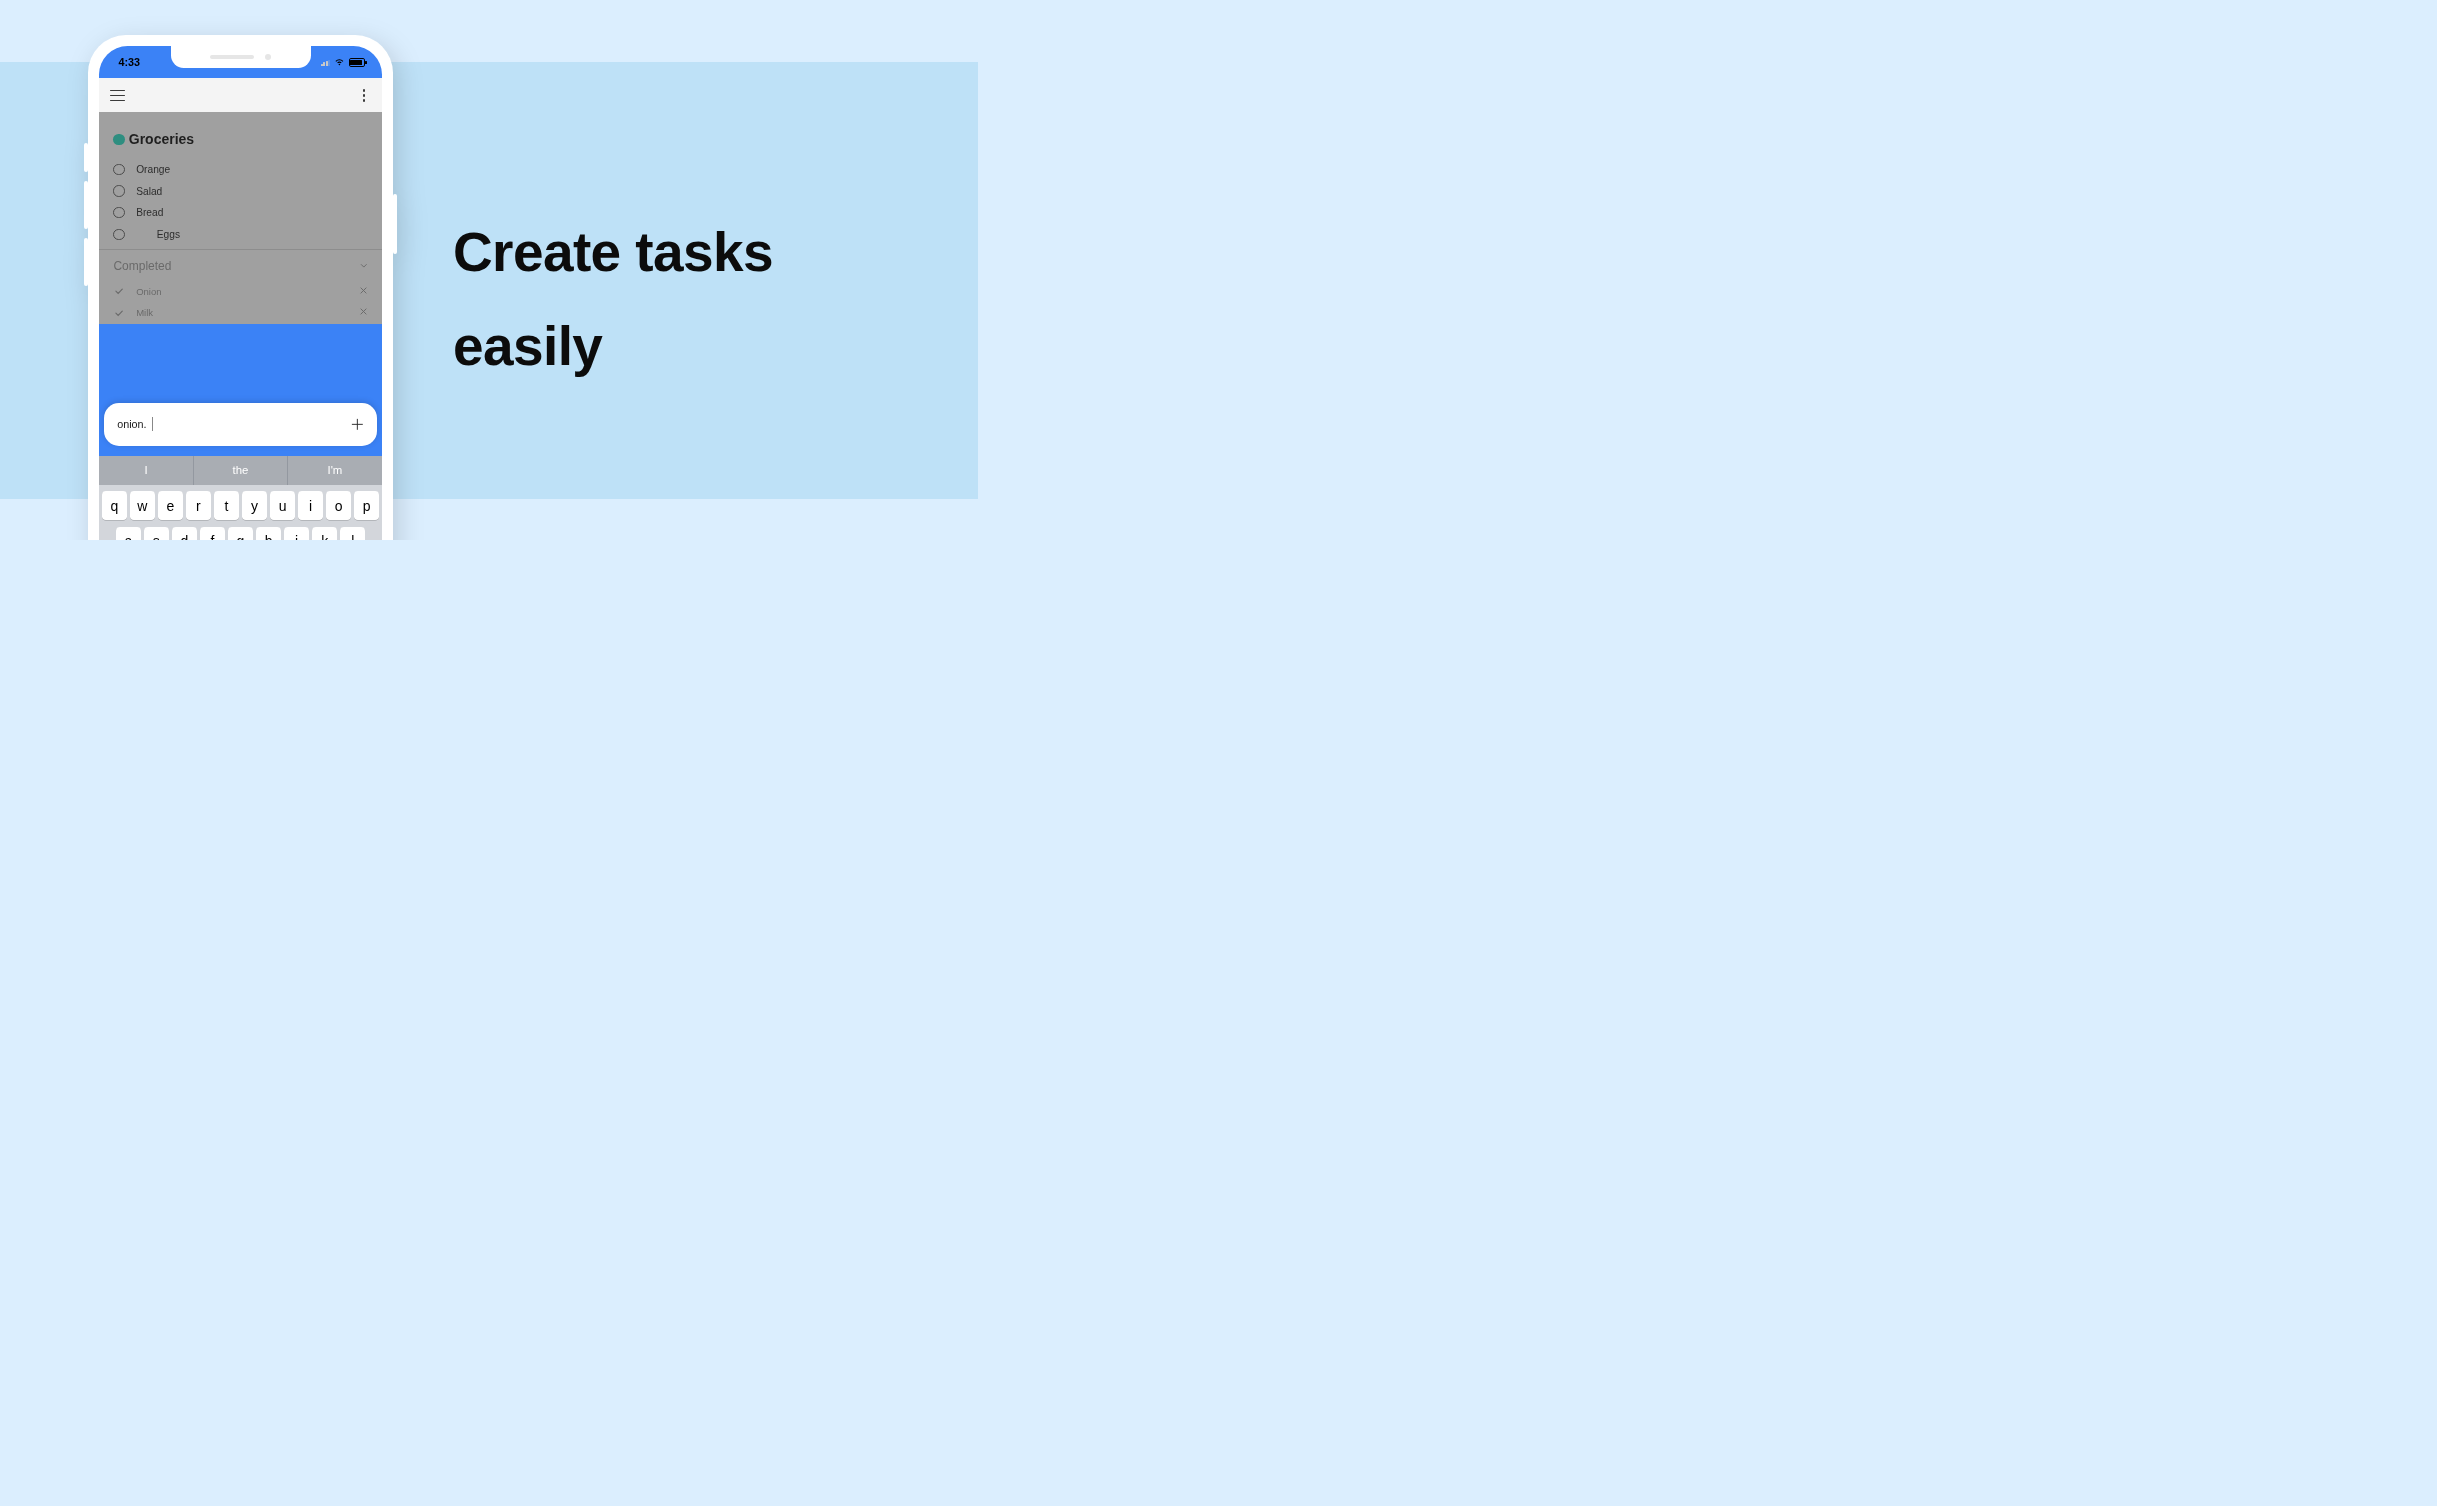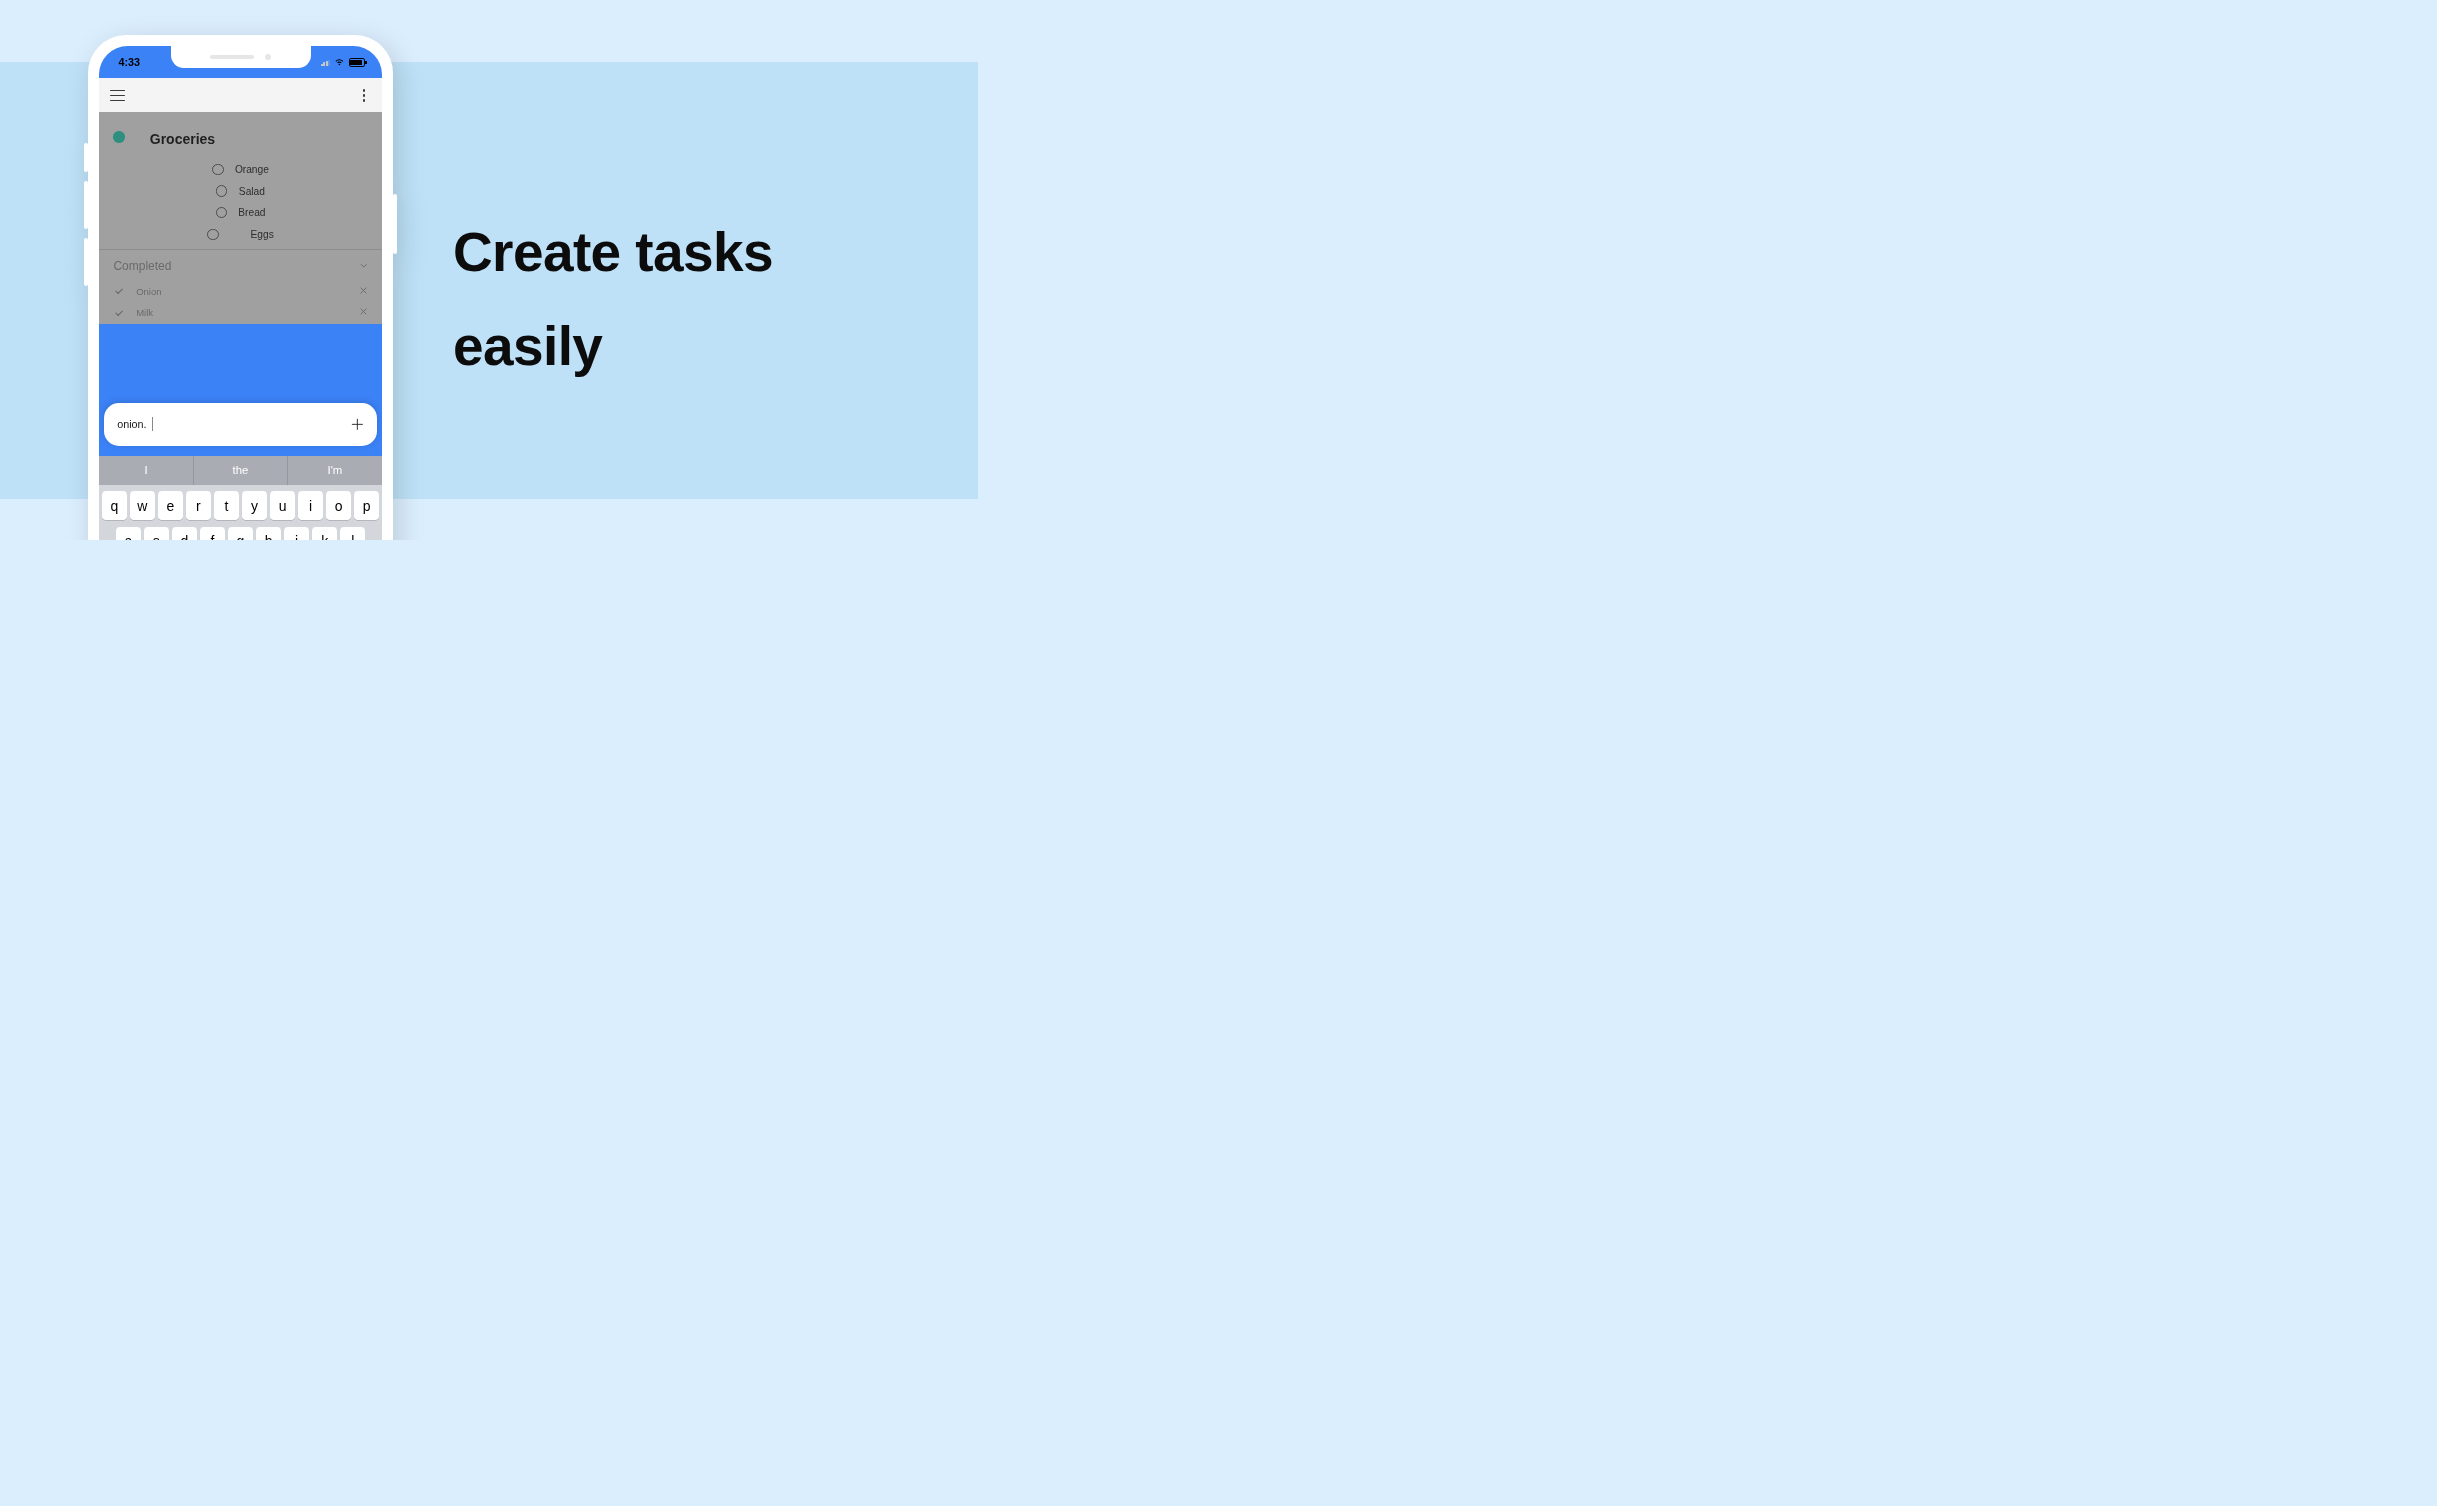--- a/index.html
+++ b/index.html
@@ -99,33 +99,32 @@
   .hamburger span{height:1.3px;background:#3a3a3a;border-radius:0.6px;}
   .kebab{display:flex;flex-direction:column;gap:2.5px;align-items:center;width:12.7px;}
   .kebab span{width:2.5px;height:2.5px;background:#3a3a3a;border-radius:50%;}
 
   .dim-overlay{
     background:#a0a0a0;
     position:relative;
   }
 
   .list-header{
-    display:flex;gap:25px;
+    display:flex;align-items:center;gap:4px;
     padding:19px 14px 11.4px 14px;
     color:#232323;
   }
   .list-dot{width:11.4px;height:11.4px;border-radius:50%;background:#2e8e80;}
   .list-title{font-size:14px;font-weight:700;color:#1f1f1f;}
 
   .task-row{
     display:flex;align-items:center;gap:11.4px;
     padding:5.1px 14px;
     color:#2d2d2d;
     font-size:10.2px;
-    justify-content:center;
   }
   .task-circle{width:11.4px;height:11.4px;border:1.3px solid #4b4b4b;border-radius:50%;flex-shrink:0;}
   
   .section-row{
     display:flex;align-items:center;justify-content:space-between;
     padding:9px 14px 7.6px 14px;
     border-top:0.6px solid #8d8d8d;
     color:#6a6a6a;font-size:12px;
   }
   .chev{width:7.6px;height:7.6px;}

